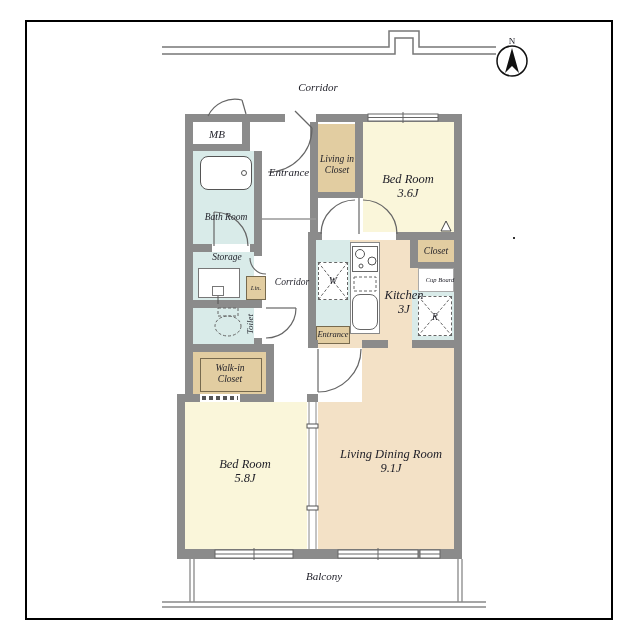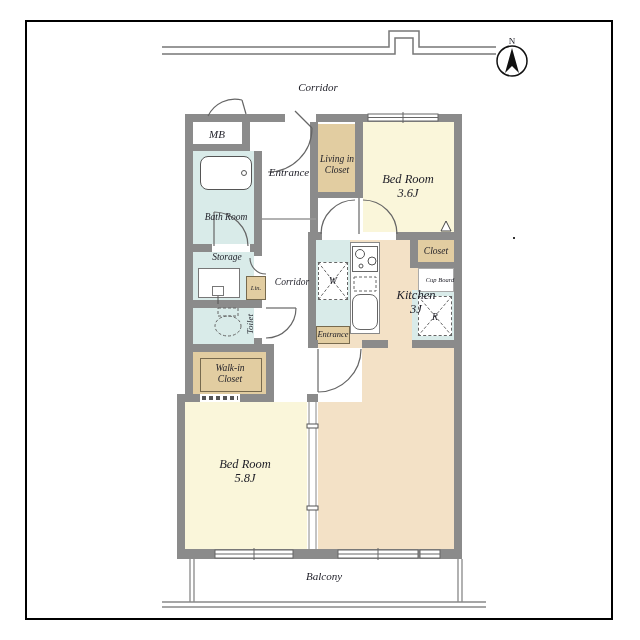--- a/index.html
+++ b/index.html
@@ -190,32 +190,36 @@
     <div>Closet</div>
   </div>
   <div class="lbl s12 z5" style="left:408px;top:186px;">
     <div>Bed Room</div>
     <div>3.6J</div>
   </div>
   <div class="lbl s95 z5" style="left:436px;top:251px;">Closet</div>
   <div class="lbl s65 z5" style="left:440px;top:280px;">Cup Board</div>
   <div class="lbl s95 z5" style="left:435px;top:317px;">R</div>
   <div class="lbl s95 z5" style="left:333px;top:281px;">W</div>
-  <div class="lbl s12 z5" style="left:404px;top:302px;margin-left:12px;">
+  <div class="lbl s12 z5" style="left:404px;top:302px;">
     <div>Kitchen</div>
     <div>3J</div>
   </div>
   <div class="lbl s85 z5" style="left:333px;top:335px;">Entrance</div>
   <div class="lbl s95 z5" style="left:227px;top:257px;">Storage</div>
   <div class="lbl s65 z5" style="left:256px;top:288px;">Lin.</div>
   <div class="lbl s95 z5" style="left:226px;top:217px;">Bath Room</div>
   <div class="lbl s95 z5" style="left:292px;top:282px;">Corridor</div>
   <div class="lbl rot z5" style="left:250px;top:324px;font-size:9px;">Toilet</div>
   <div class="lbl s95 z5" style="left:230px;top:374px;">
     <div>Walk-in</div>
     <div>Closet</div>
   </div>
   <div class="lbl s12 z5" style="left:245px;top:471px;">
     <div>Bed Room</div>
     <div>5.8J</div>
   </div>
+  <div class="lbl s12 z5" style="left:391px;top:461px;">
+    <div>Living Dining Room</div>
+    <div>9.1J</div>
+  </div>
   <div class="lbl s11 z5" style="left:324px;top:576px;">Balcony</div>
 </div>
 
 </body></html>

